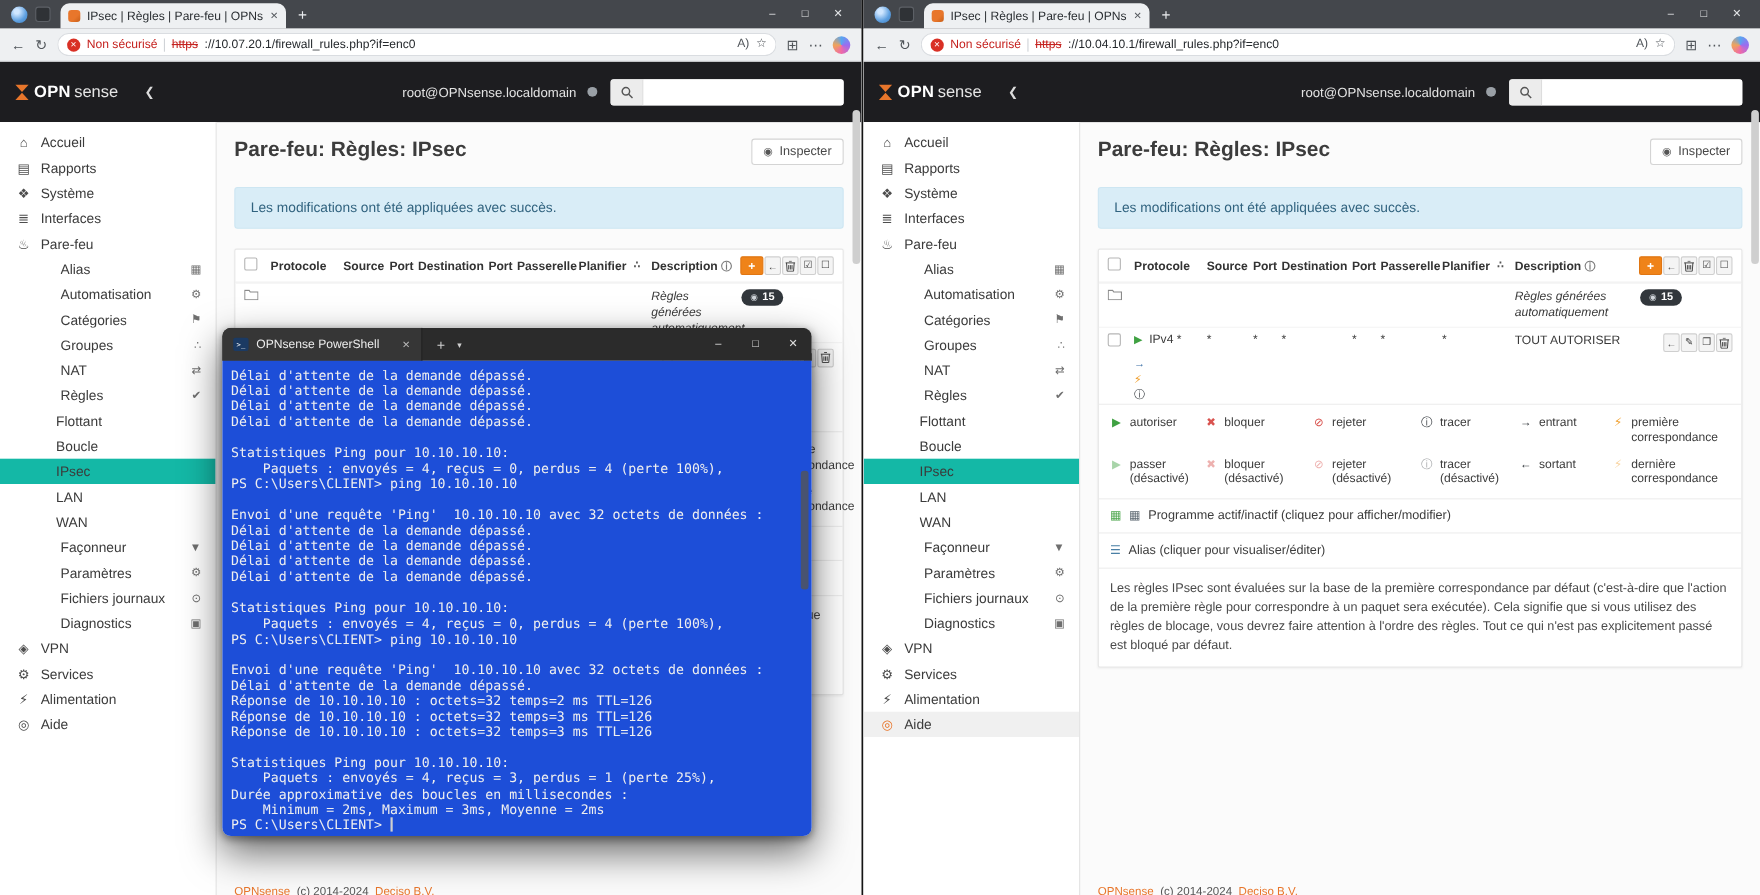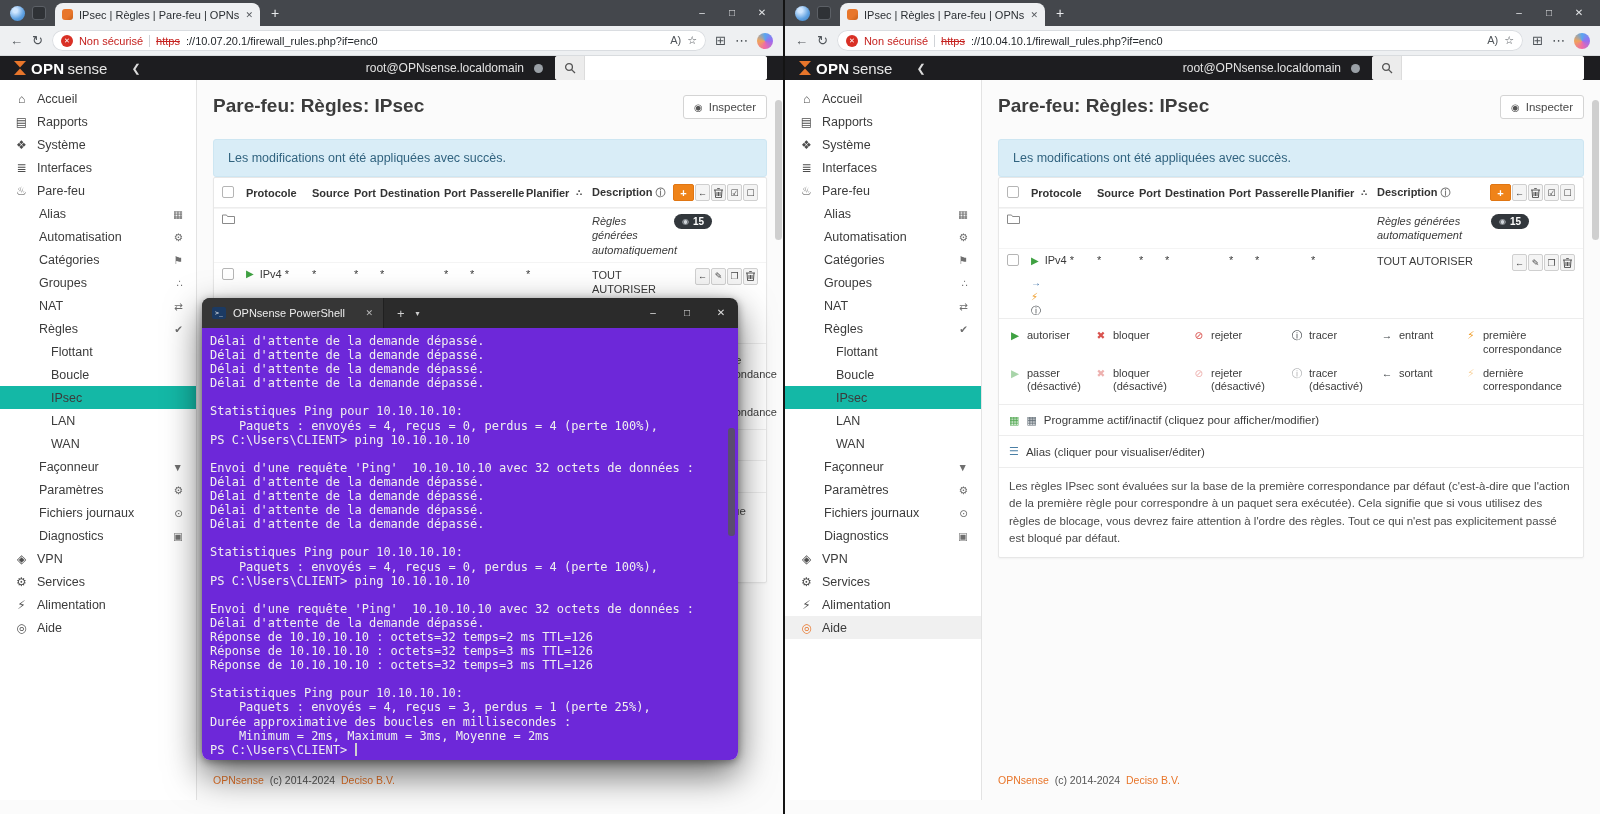--- a/index.html
+++ b/index.html
@@ -30,50 +30,50 @@
   .secbadge{width:12px;height:12px;border-radius:50%;background:#d93025;color:#fff;font-size:7px;display:flex;align-items:center;justify-content:center;flex:none}
   .seclabel{color:#c5221f;white-space:nowrap}
   .pillsep{width:1px;height:12px;background:#d0d3d7;flex:none}
   .scheme{color:#c5221f;text-decoration:line-through;white-space:nowrap}
   .urlrest{color:#24282c;white-space:nowrap;overflow:hidden}
   .pillspacer{flex:1}
   .copilot{width:16px;height:16px;border-radius:50%;background:conic-gradient(#58a6f0,#9a6cf0,#ef6aa8,#f0a35a,#58a6f0);flex:none}
 
   
   .viewport{position:relative;flex:1;overflow:hidden;background:#fbfbfb}
-  .opshead{height:24px;background:#1d1d20;display:flex;align-items:center;padding-right:16px}
+  .opshead{height:55px;background:#1d1d20;display:flex;align-items:center;padding-right:16px}
   .logo{display:flex;align-items:center;gap:3px;padding-left:12px}
   .lg1{color:#fff;font-weight:bold;font-size:15px;letter-spacing:.3px}
   .lg2{color:#e6e6e6;font-weight:300;font-size:15px}
   .collapse{color:#dcdcdc;font-size:11px;margin-left:24px}
   .hspacer{flex:1}
   .account{color:#e2e2e2;font-size:12px;white-space:nowrap}
   .statusdot{width:9px;height:9px;border-radius:50%;background:#9aa0a6;margin:0 12px 0 10px;flex:none}
   .search{width:212px;height:24px;background:#fff;border-radius:3px;display:flex;overflow:hidden;flex:none}
   .searchbtn{width:30px;background:#ececec;border-right:1px solid #dcdcdc;display:flex;align-items:center;justify-content:center}
   .searchin{flex:1;border:0;outline:0;padding:0 8px;font-size:12px;font-family:inherit;min-width:0}
 
   .opsbody{display:flex;height:720px}
   .sidebar{width:197px;flex:none;background:#fff;border-right:1px solid #e3e3e3;padding-top:7px;font-size:12.5px;color:#3b3b3b;overflow:hidden}
   .sn{display:flex;align-items:center;height:23px;padding:0 13px;cursor:default}
   .sn .ic{width:17px;margin-right:7px;color:#4d4d4d;font-size:12px;text-align:center;flex:none}
   .sn .lb{white-space:nowrap;overflow:hidden}
   .sn .ric{margin-left:auto;color:#6f6f6f;font-size:10.5px;flex:none}
-  .sn.sub{padding-left:39px}
+  .sn.sub{padding-left:55px}
   .sn.sub2{padding-left:51px}
   .sn.active{background:#14b8a6}
   .sn.aide-active{background:#f0f0f0}
   .sn.aide-active .ic{color:#e8762b}
 
   .content{flex:1;min-width:0;padding:15px 16px 0;position:relative}
   .pagehead{display:flex;margin-bottom:20px}
   .ptitle{margin:0;font-size:19px;font-weight:600;color:#3c3c3c}
   .inspect{margin-left:auto;display:flex;align-items:center;gap:6px;background:#fff;border:1px solid #d4d4d4;border-radius:3px;padding:5px 10px;font-size:11.5px;color:#484848;font-family:inherit}
   .beye{font-size:10px;color:#555}
-  .alert{background:#d9edf7;border:1px solid #cde6f2;border-radius:3px;color:#31637f;font-size:12.5px;padding:11px 14px;}
+  .alert{background:#d9edf7;border:1px solid #cde6f2;border-radius:3px;color:#31637f;font-size:12.5px;padding:11px 14px;margin-bottom:18px}
 
   .card{background:#fff;border:1px solid #e7e7e7;border-radius:2px;box-shadow:0 1px 2px rgba(0,0,0,.04)}
   .thead,.trow,.attr{display:grid;grid-template-columns:24px 66px 42px 26px 64px 26px 56px 50px 16px minmax(0,1fr) 84px;align-items:center;padding:0 8px}
   .thead{height:30px;font-size:11px;font-weight:600;color:#333;border-bottom:1px solid #ededed}
   .th{white-space:nowrap}
   .site{color:#555;font-size:9px}
   .hinfo{color:#7a7a7a;font-size:10px;margin-left:3px}
   .trow{padding:5px 8px;font-size:11px;color:#3a3a3a;border-top:1px solid #f4f4f4;align-items:flex-start}
   .trow.auto{min-height:40px}
   .desc{font-size:11px;line-height:1.3}
@@ -113,21 +113,21 @@
   .term{position:absolute;left:202px;top:298px;width:536px;height:462px;border-radius:8px;overflow:hidden;box-shadow:0 14px 36px rgba(0,0,0,.6),0 2px 8px rgba(0,0,0,.4);display:flex;flex-direction:column;z-index:20}
   .termbar{height:30px;background:#2b2b2b;display:flex;align-items:center;flex:none}
   .termtab{display:flex;align-items:center;gap:7px;width:182px;height:30px;padding:0 10px;background:#363636;border-right:1px solid #202020}
   .psic{width:14px;height:12px;border-radius:2px;background:#1b3a63;color:#fff;font-size:6.5px;display:flex;align-items:center;justify-content:center;font-family:"DejaVu Sans Mono",monospace;flex:none}
   .termtitle{color:#ececec;font-size:11px;white-space:nowrap;overflow:hidden;flex:1}
   .termtabclose{color:#b8b8b8;font-size:9px;flex:none}
   .termplus{color:#cfcfcf;font-size:13px;margin-left:13px;line-height:1}
   .termchev{color:#cfcfcf;font-size:8px;margin-left:11px}
   .termwc{margin-left:auto;display:flex;color:#e0e0e0;font-size:10px}
   .termwc span{width:34px;text-align:center;line-height:30px}
-  .termbody{flex:1;background:#6d28d9;position:relative;padding:6px 0 0 8px;overflow:hidden}
+  .termbody{flex:1;background:#1d4ed8;position:relative;padding:6px 0 0 8px;overflow:hidden}
   .tlines{margin:0;font-family:"DejaVu Sans Mono","Liberation Mono",monospace;font-size:12px;line-height:14.1px;color:#efefef;white-space:pre}
   .cursorbar{position:absolute;left:153px;top:415px;width:2px;height:13px;background:#cfcfcf}
   .termscroll{position:absolute;right:3px;top:100px;width:7px;height:108px;background:#555;border-radius:3px;opacity:.8}
 </style>
 </head>
 <body>
 
 <div class="screen" id="windows">
 
   <div class="bwin left">

